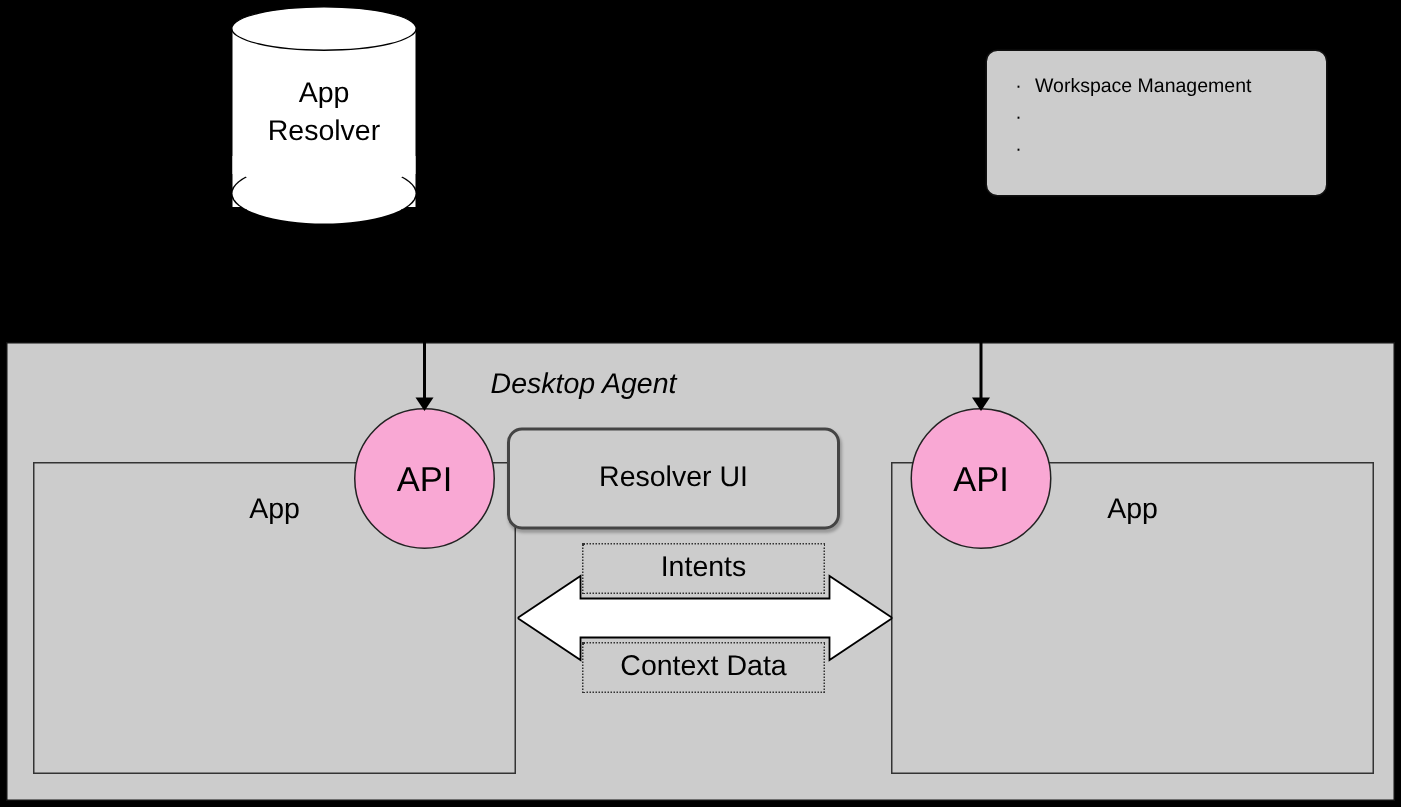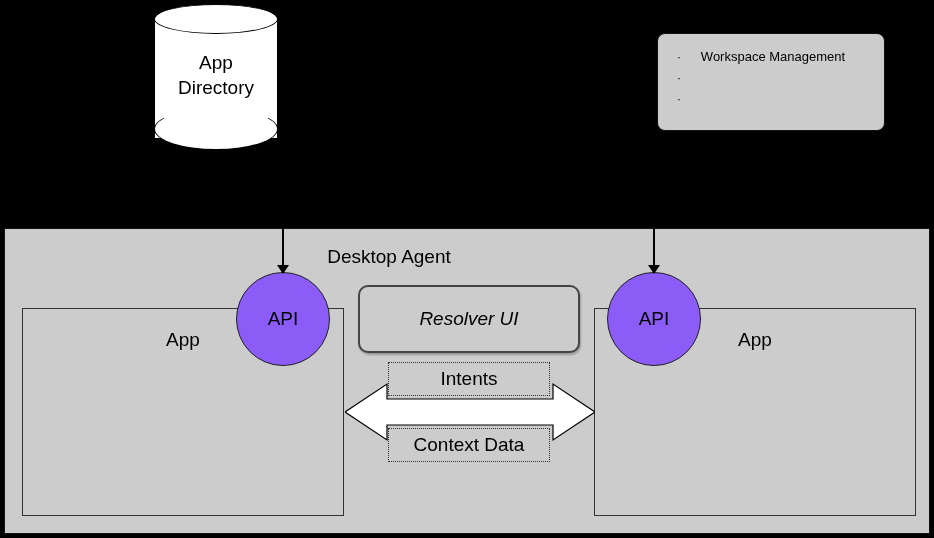--- a/index.html
+++ b/index.html
@@ -7,47 +7,46 @@
        font-family:"Liberation Sans","DejaVu Sans",sans-serif;color:#000;}
   .canvas{position:absolute;left:0;top:0;width:934px;height:538px;background:#000;}
 
   
   .agent-panel{
     position:absolute;left:4px;top:228px;width:926px;height:306px;
     background:#ccc;border:1px solid #111;box-sizing:border-box;
   }
   .agent-title{
     position:absolute;left:0;top:246px;width:778px;text-align:center;
-    font-size:19px;color:#000;
+    font-size:19px;color:#000;font-style:italic;
   }
 
   
   .app-box{
     position:absolute;background:#ccc;border:1px solid #333;box-sizing:border-box;
   }
   .app-left{left:22px;top:308px;width:322px;height:208px;}
   .app-right{left:594px;top:308px;width:322px;height:208px;}
   .app-label{position:absolute;width:100%;text-align:center;font-size:19px;}
   .app-left .app-label{top:20px;}
   .app-right .app-label{top:20px;}
 
   
   .resolver{
-    position:absolute;left:358px;top:285px;width:222px;height:68px;
+    position:absolute;left:338px;top:285px;width:222px;height:68px;
     background:#ccc;border:2px solid #444;border-radius:10px;box-sizing:border-box;
     display:flex;align-items:center;justify-content:center;font-size:19px;
     box-shadow:1px 2px 2px rgba(0,0,0,0.25);
-    font-style:italic;
   }
 
   
   .api-circle{
     position:absolute;width:94px;height:94px;border-radius:50%;
-    background:#8b5cf6;border:1.5px solid #222;box-sizing:border-box;
-    display:flex;align-items:center;justify-content:center;font-size:19px;
+    background:#f9a8d4;border:1.5px solid #222;box-sizing:border-box;
+    display:flex;align-items:center;justify-content:center;font-size:23px;
   }
   .api-left{left:236px;top:272px;}
   .api-right{left:607px;top:272px;}
 
   
   .cyl{position:absolute;left:154px;top:4px;width:124px;height:148px;}
   .cyl-body{
     position:absolute;left:0;top:14px;width:124px;height:120px;
     background:#fff;border-left:1.5px solid #000;border-right:1.5px solid #000;
     box-sizing:border-box;
@@ -70,21 +69,21 @@
   }
 
   
   .notes{
     position:absolute;left:657px;top:33px;width:228px;height:98px;
     background:#ccc;border:1px solid #111;border-radius:8px;box-sizing:border-box;
     padding:12px 10px 0 10px;
   }
   .note-row{display:flex;align-items:flex-start;font-size:13px;line-height:21px;}
   .note-bullet{width:22px;text-align:center;flex:0 0 22px;color:#000;}
-  .note-text{flex:1;text-align:center;padding-right:18px;}
+  .note-text{flex:1;text-align:left;padding-right:18px;}
 
   
   .varrow{position:absolute;width:12px;}
   .varrow .shaft{position:absolute;left:5px;top:0;width:1.5px;background:#000;}
   .varrow .head{
     position:absolute;left:0;bottom:0;width:0;height:0;
     border-left:6px solid transparent;border-right:6px solid transparent;
     border-top:9px solid #000;
   }
   .arrow-left{left:277px;top:228px;height:46px;}
@@ -125,21 +124,21 @@
   <div class="api-circle api-left">API</div>
   <div class="api-circle api-right">API</div>
 
   <div class="cyl">
     <div class="cyl-body"></div>
     <div class="cyl-bottom"></div>
     <div class="cyl-bottom-mask"></div>
     <div class="cyl-top"></div>
     <div class="cyl-text">
       <div>App</div>
-      <div>Directory</div>
+      <div>Resolver</div>
     </div>
   </div>
 
   <div class="notes">
     <div class="note-row">
       <span class="note-bullet">·</span>
       <span class="note-text">Workspace Management</span>
     </div>
     <div class="note-row">
       <span class="note-bullet">·</span>

